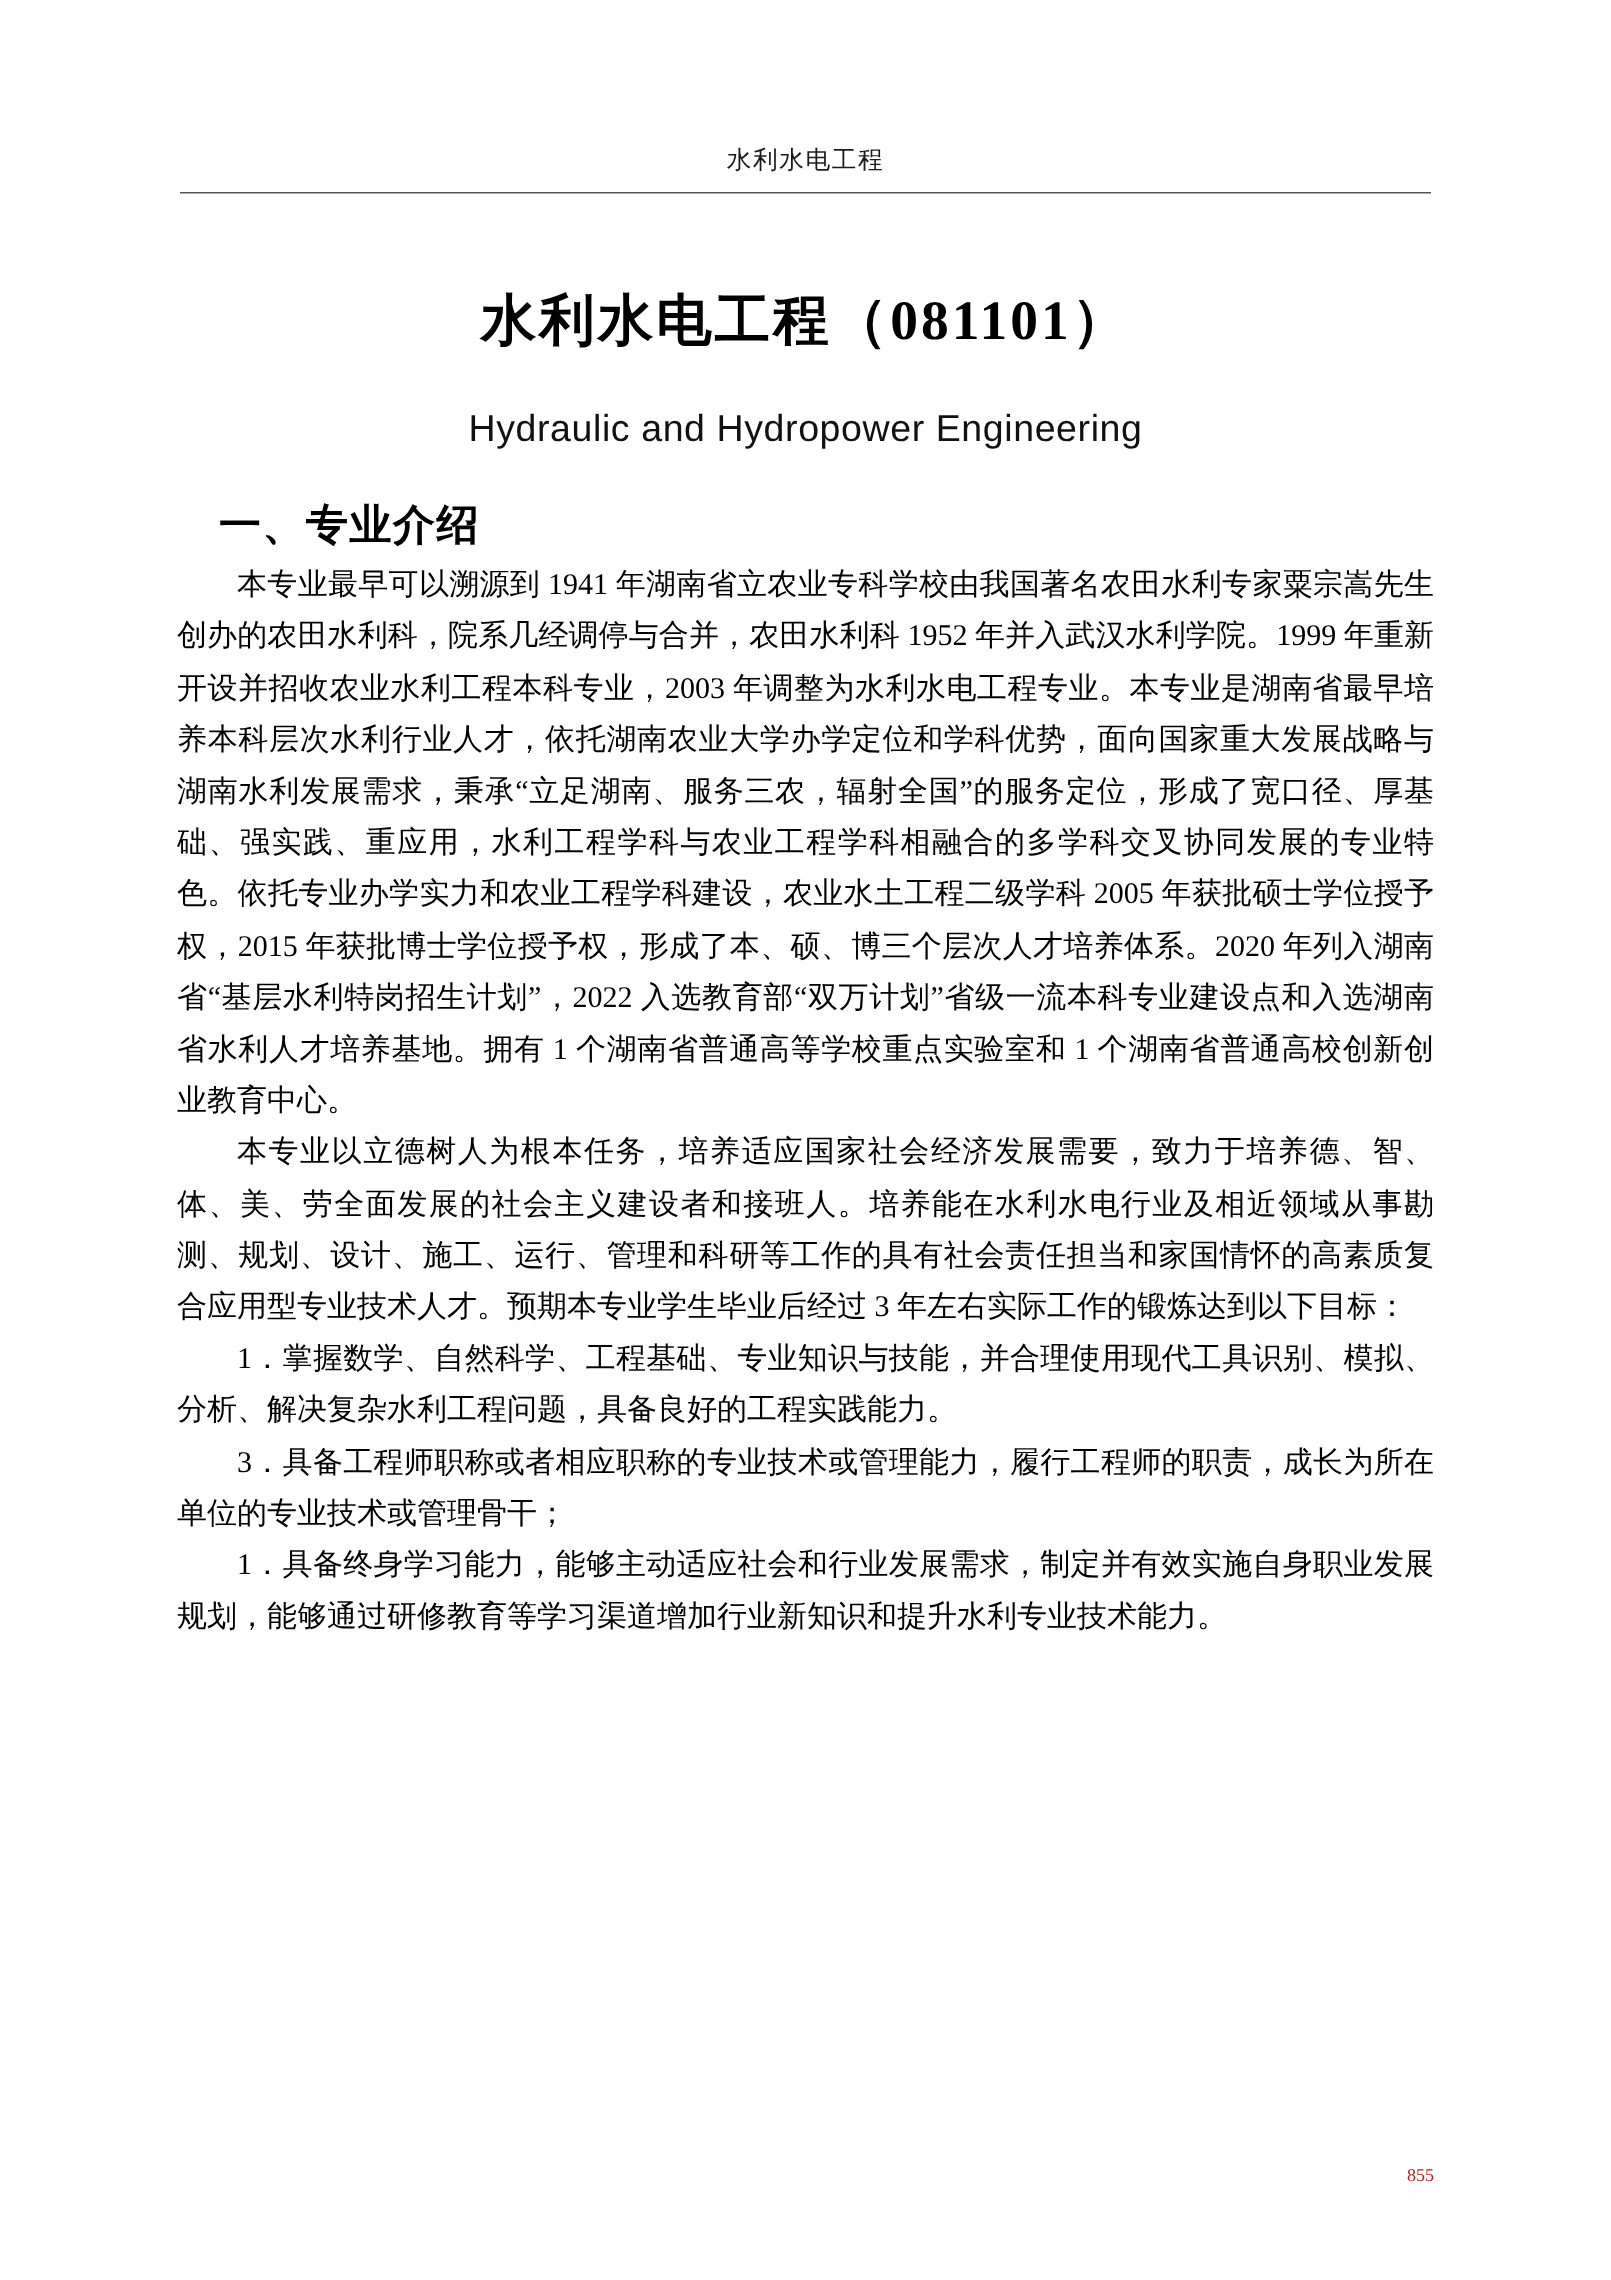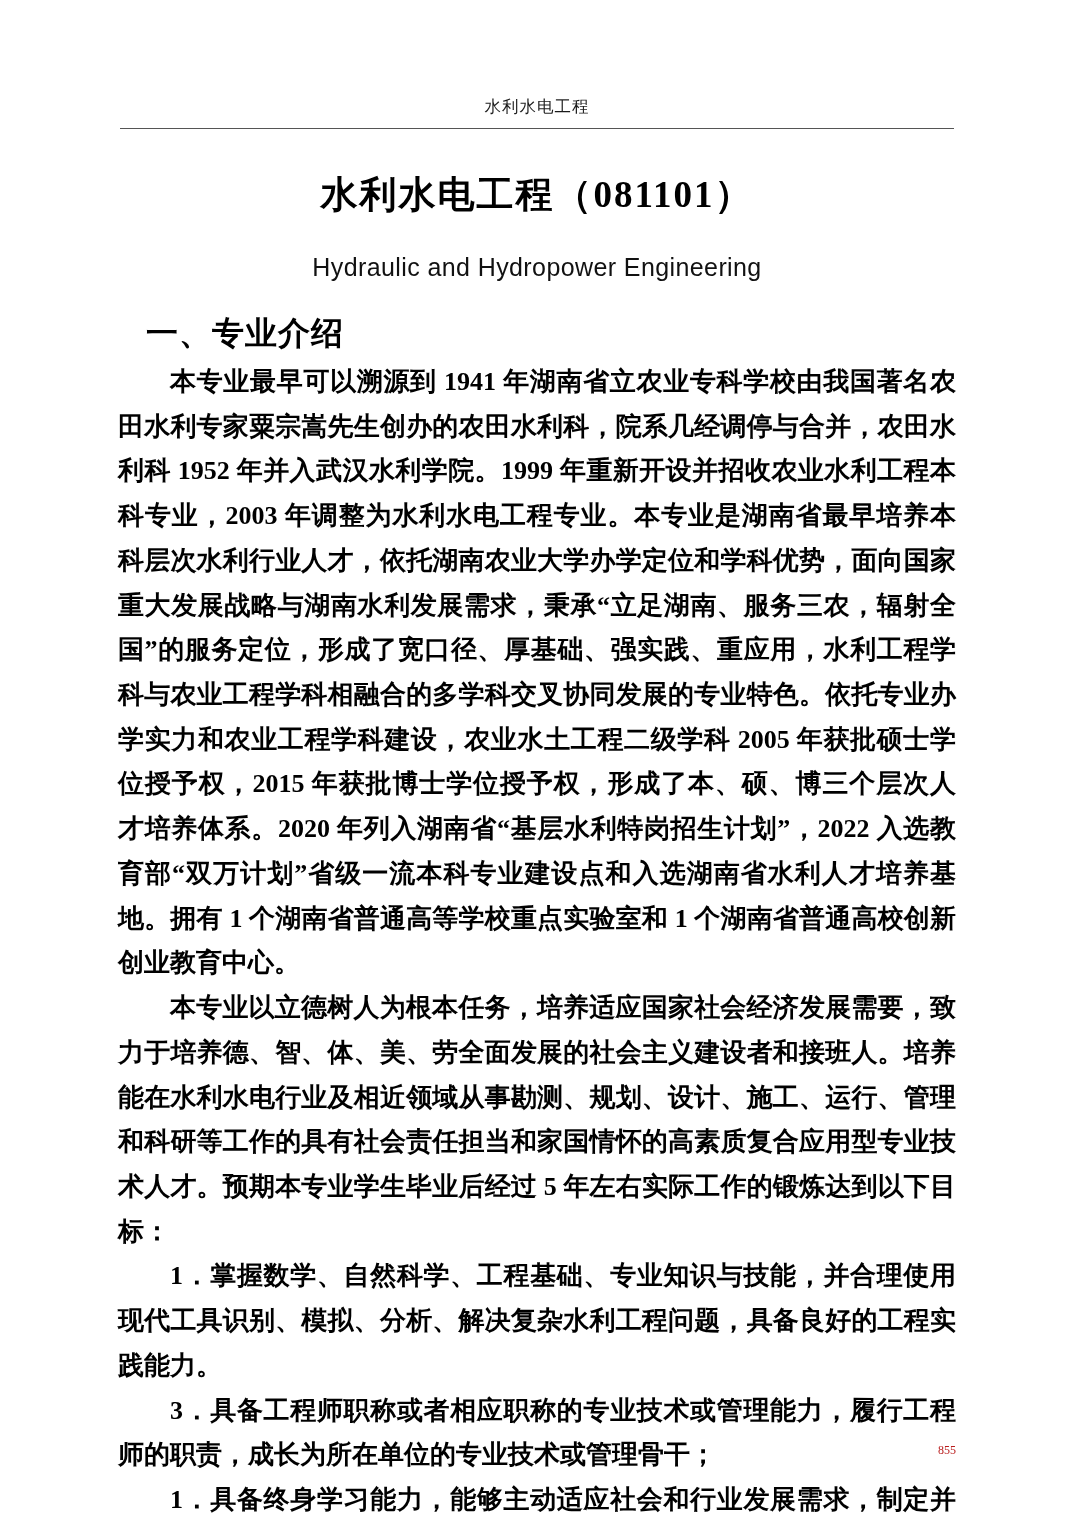--- a/index.html
+++ b/index.html
@@ -38,50 +38,49 @@
   }
   .content {
     margin: 0 118px 0 118px;
   }
   .doc-title {
     text-align: center;
     font-family: "Liberation Serif", "DejaVu Serif", serif;
     font-weight: bold;
     font-size: 37px;
     letter-spacing: 2px;
-    margin-top: 41px;
+    margin-top: 60px;
     color: #000;
   }
   .doc-subtitle {
     text-align: center;
     font-family: "Liberation Sans", "DejaVu Sans", sans-serif;
     font-size: 25px;
     margin-top: 33px;
     color: #111;
     letter-spacing: 0.4px;
   }
   .section-heading {
     font-family: Liberation Serif, serif;
     font-weight: bold;
-    font-size: 32px;
+    font-size: 28px;
     margin-top: 30px;
     margin-bottom: 4px;
     padding-left: 28px;
     color: #000;
     letter-spacing: 1px;
   }
   p.para {
-    font-size: 26px;
+    font-size: 20px;
     line-height: 1.72;
     text-align: justify;
     text-justify: inter-ideograph;
     margin: 0;
     text-indent: 2em;
     color: #000;
-    font-weight: bold;
   }
   p.para + p.para {
     margin-top: 0px;
   }
   .page-number {
     position: absolute;
     right: 118px;
     bottom: 62px;
     font-size: 12px;
     font-family: "Liberation Serif", "DejaVu Serif", serif;
@@ -99,21 +98,21 @@
   </div>
 
   <div class="content">
 
     <h1 class="doc-title">水利水电工程（081101）</h1>
     <div class="doc-subtitle">Hydraulic and Hydropower Engineering</div>
 
     <h2 class="section-heading">一、专业介绍</h2>
     <p class="para">本专业最早可以溯源到 1941 年湖南省立农业专科学校由我国著名农田水利专家粟宗嵩先生创办的农田水利科，院系几经调停与合并，农田水利科 1952 年并入武汉水利学院。1999 年重新开设并招收农业水利工程本科专业，2003 年调整为水利水电工程专业。本专业是湖南省最早培养本科层次水利行业人才，依托湖南农业大学办学定位和学科优势，面向国家重大发展战略与湖南水利发展需求，秉承“立足湖南、服务三农，辐射全国”的服务定位，形成了宽口径、厚基础、强实践、重应用，水利工程学科与农业工程学科相融合的多学科交叉协同发展的专业特色。依托专业办学实力和农业工程学科建设，农业水土工程二级学科 2005 年获批硕士学位授予权，2015 年获批博士学位授予权，形成了本、硕、博三个层次人才培养体系。2020 年列入湖南省“基层水利特岗招生计划”，2022 入选教育部“双万计划”省级一流本科专业建设点和入选湖南省水利人才培养基地。拥有 1 个湖南省普通高等学校重点实验室和 1 个湖南省普通高校创新创业教育中心。</p>
 
-    <p class="para">本专业以立德树人为根本任务，培养适应国家社会经济发展需要，致力于培养德、智、体、美、劳全面发展的社会主义建设者和接班人。培养能在水利水电行业及相近领域从事勘测、规划、设计、施工、运行、管理和科研等工作的具有社会责任担当和家国情怀的高素质复合应用型专业技术人才。预期本专业学生毕业后经过 5 年左右实际工作的锻炼达到以下目标：</p>
+    <p class="para">本专业以立德树人为根本任务，培养适应国家社会经济发展需要，致力于培养德、智、体、美、劳全面发展的社会主义建设者和接班人。培养能在水利水电行业及相近领域从事勘测、规划、设计、施工、运行、管理和科研等工作的具有社会责任担当和家国情怀的高素质复合应用型专业技术人才。预期本专业学生毕业后经过 3 年左右实际工作的锻炼达到以下目标：</p>
     <p class="para">1．掌握数学、自然科学、工程基础、专业知识与技能，并合理使用现代工具识别、模拟、分析、解决复杂水利工程问题，具备良好的工程实践能力。</p>
     <p class="para">3．具备工程师职称或者相应职称的专业技术或管理能力，履行工程师的职责，成长为所在单位的专业技术或管理骨干；</p>
     <p class="para">1．具备终身学习能力，能够主动适应社会和行业发展需求，制定并有效实施自身职业发展规划，能够通过研修教育等学习渠道增加行业新知识和提升水利专业技术能力。</p>
 
   </div>
 
   <div class="page-number">855</div>
 
 </div>
 

